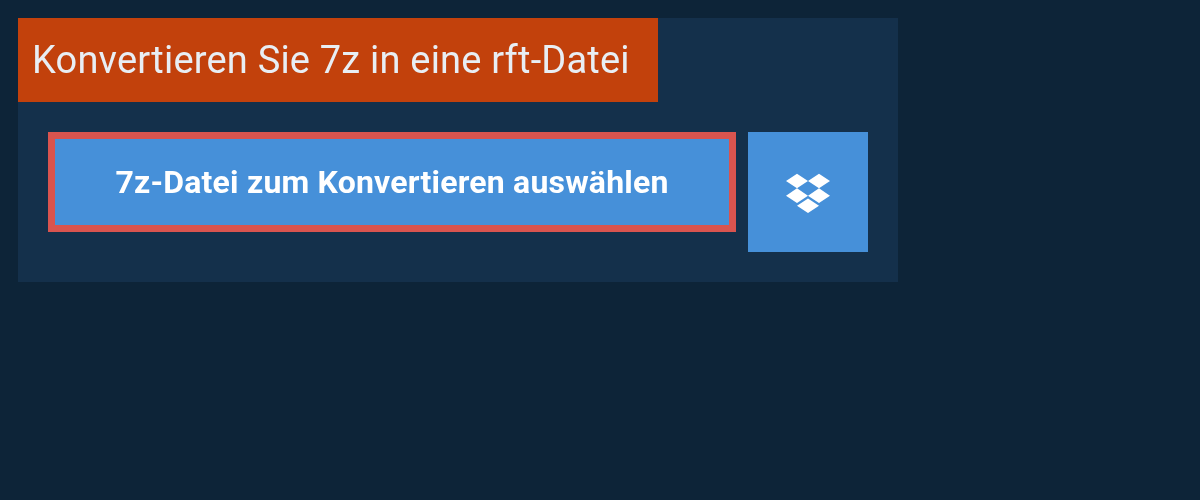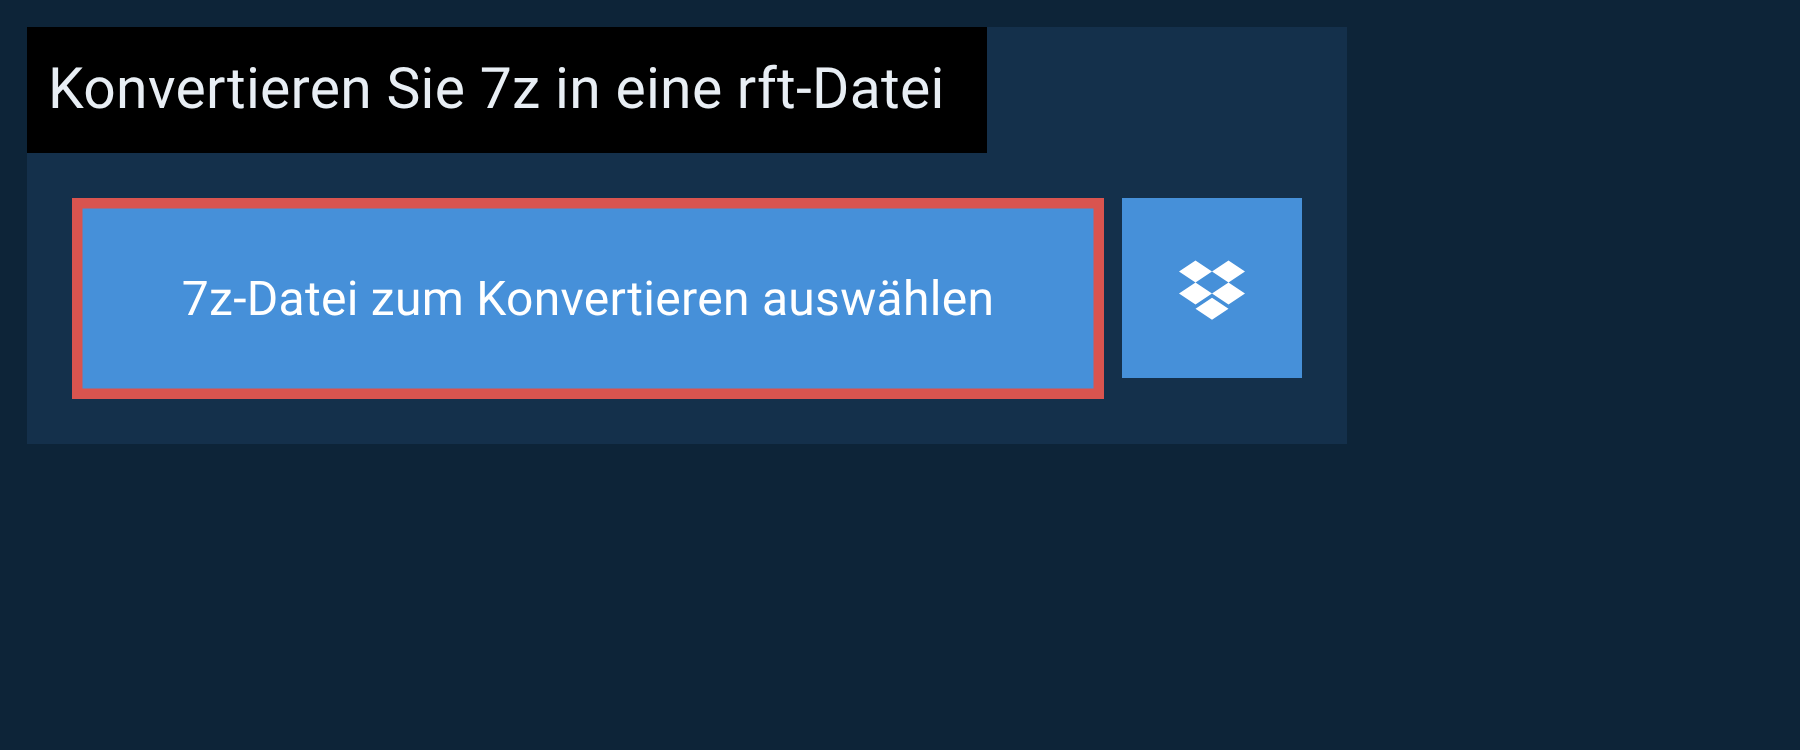--- a/index.html
+++ b/index.html
@@ -14,47 +14,47 @@
       height: 500px;
       overflow: hidden;
     }
     .card {
       background-color: #14304b;
       margin: 18px 18px 0 18px;
       padding-bottom: 30px;
       width: 880px;
     }
     .header-bar {
-      background-color: #000000;
+      background-color: #c2410c;
       display: inline-block;
       padding: 20px 28px 20px 14px;
     }
     .header-title {
       color: #e8eef4;
       font-size: 38px;
       font-weight: 400;
       letter-spacing: 0.2px;
     }
     .button-row {
       display: flex;
       gap: 12px;
       padding: 30px 30px 0 30px;
       align-items: stretch;
     }
     .select-file-button {
       background-color: #4690d9;
       border: 7px solid #d9544f;
       color: #ffffff;
       font-size: 32px;
-      font-weight: 400;
+      font-weight: 700;
       display: flex;
       align-items: center;
       justify-content: center;
       flex: 1;
-      height: 134px;
+      height: 100px;
       cursor: pointer;
       letter-spacing: 0.2px;
     }
     .dropbox-button {
       background-color: #4690d9;
       width: 120px;
       height: 120px;
       display: flex;
       align-items: center;
       justify-content: center;

